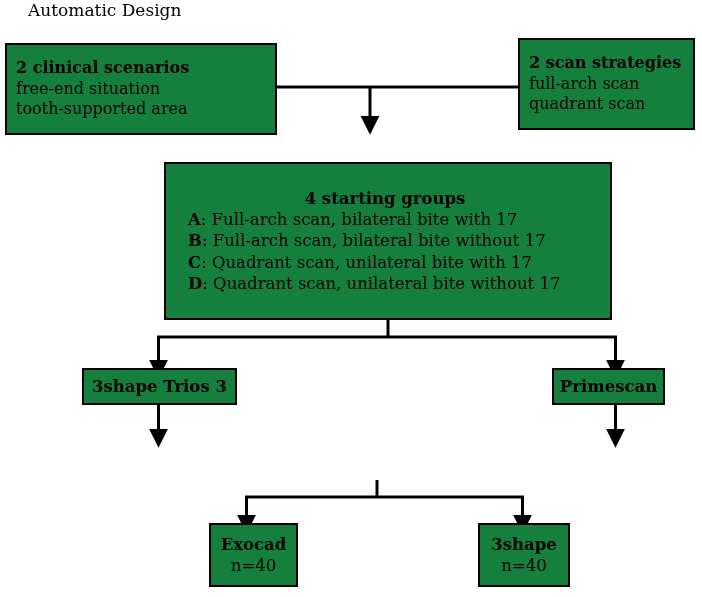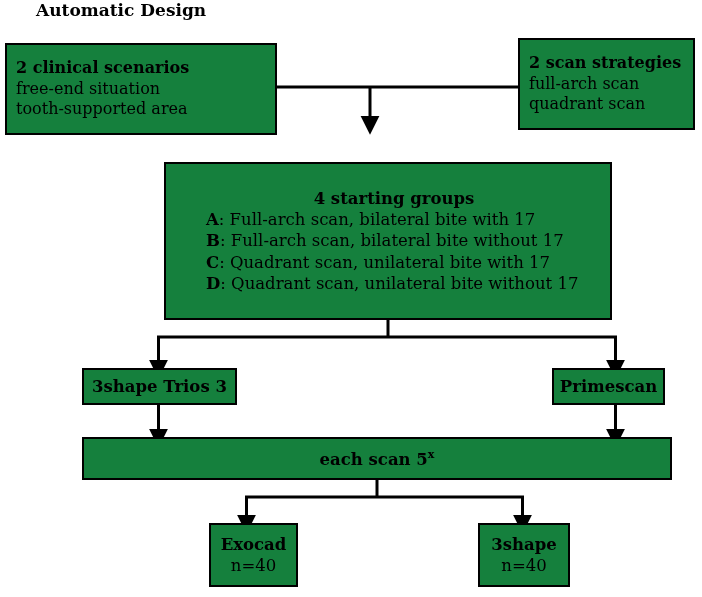--- a/index.html
+++ b/index.html
@@ -33,44 +33,44 @@
     line-height: 1.28;
     white-space: nowrap;
   }
   .bold { font-weight: bold; }
   .center { text-align: center; }
   .left { text-align: left; }
 
   
   #title {
     position: absolute;
-    left: 36px;
+    left: 28px;
     top: 0px;
     font-size: 17px;
-    font-weight: bold;
+    font-weight: normal;
     line-height: 1.2;
     white-space: nowrap;
   }
 
   
   #box-clinical {
     left: 5px;  top: 43px;  width: 272px;  height: 92px;
     padding: 3px 8px 3px 9px;
     font-size: 16px;
   }
   
   #box-scan {
     left: 518px; top: 38px; width: 177px; height: 92px;
     padding: 3px 8px 3px 9px;
     font-size: 16px;
   }
   
   #box-groups {
     left: 164px; top: 162px; width: 448px; height: 158px;
-    padding: 4px 10px 4px 22px;
+    padding: 4px 10px 4px 4px;
     font-size: 16.5px;
   }
   #box-groups .hd { text-align: center; font-weight: bold; }
   #box-groups .grp { text-align: left; padding-left: 18px; }
 
   
   #box-trios {
     left: 82px; top: 368px; width: 155px; height: 37px;
     padding: 0 7px;
     font-size: 16.5px; font-weight: bold;
@@ -165,23 +165,20 @@
   </div>
 
   <div class="box" id="box-trios">
     <span class="ln center">3shape Trios 3</span>
   </div>
 
   <div class="box" id="box-primescan">
     <span class="ln center">Primescan</span>
   </div>
 
-  <div class="box" id="box-eachscan">
-    <span class="ln center"><span>each scan 5</span><sup>x</sup></span>
-  </div>
 
   <div class="box" id="box-exocad">
     <span class="ln bold">Exocad</span>
     <span class="ln">n=40</span>
   </div>
 
   <div class="box" id="box-3shape">
     <span class="ln bold">3shape</span>
     <span class="ln">n=40</span>
   </div>

